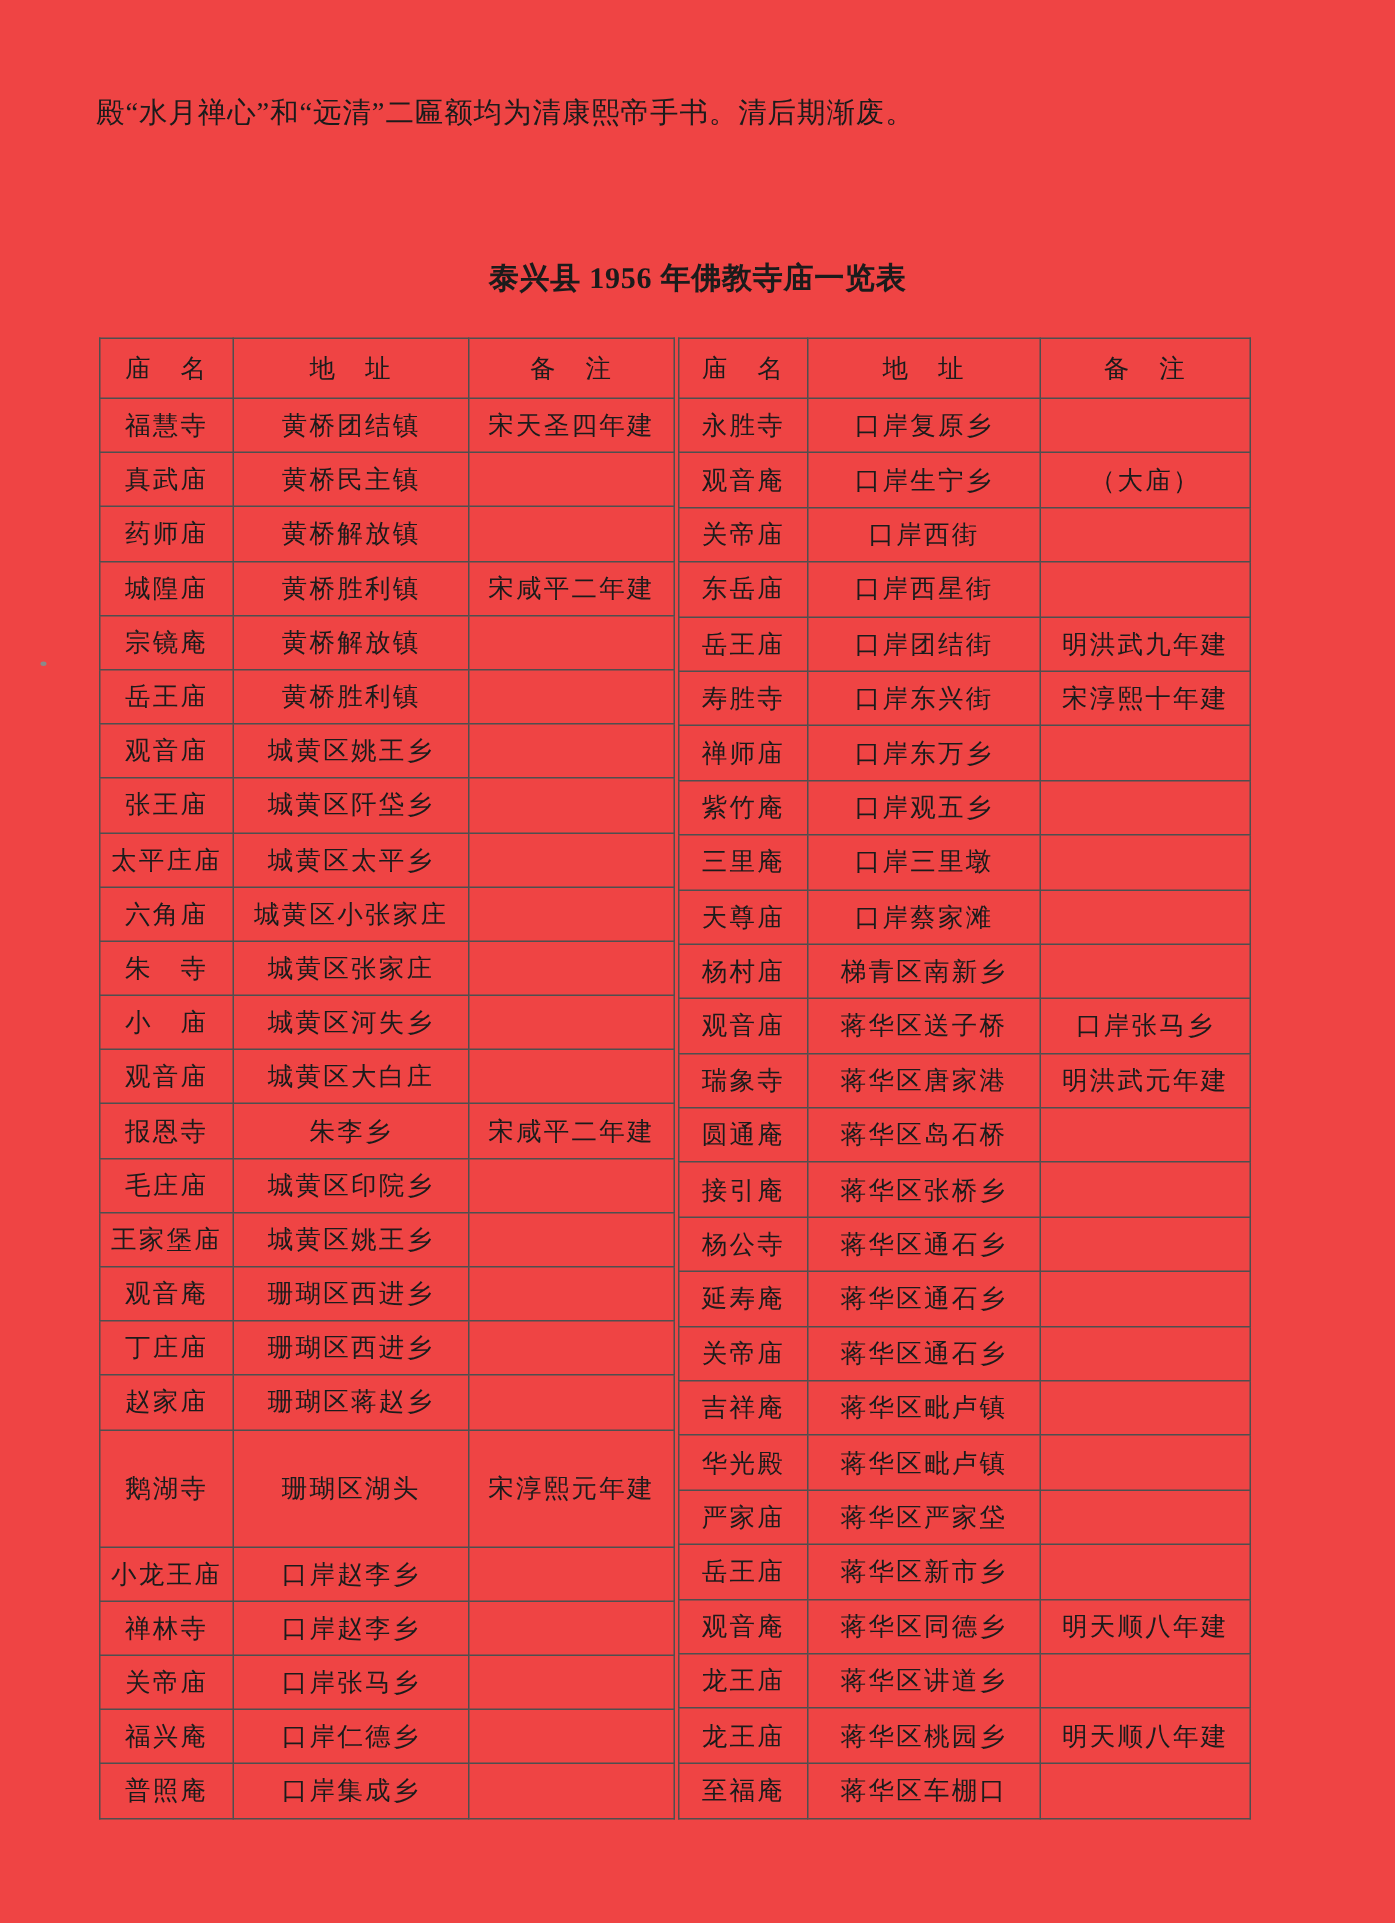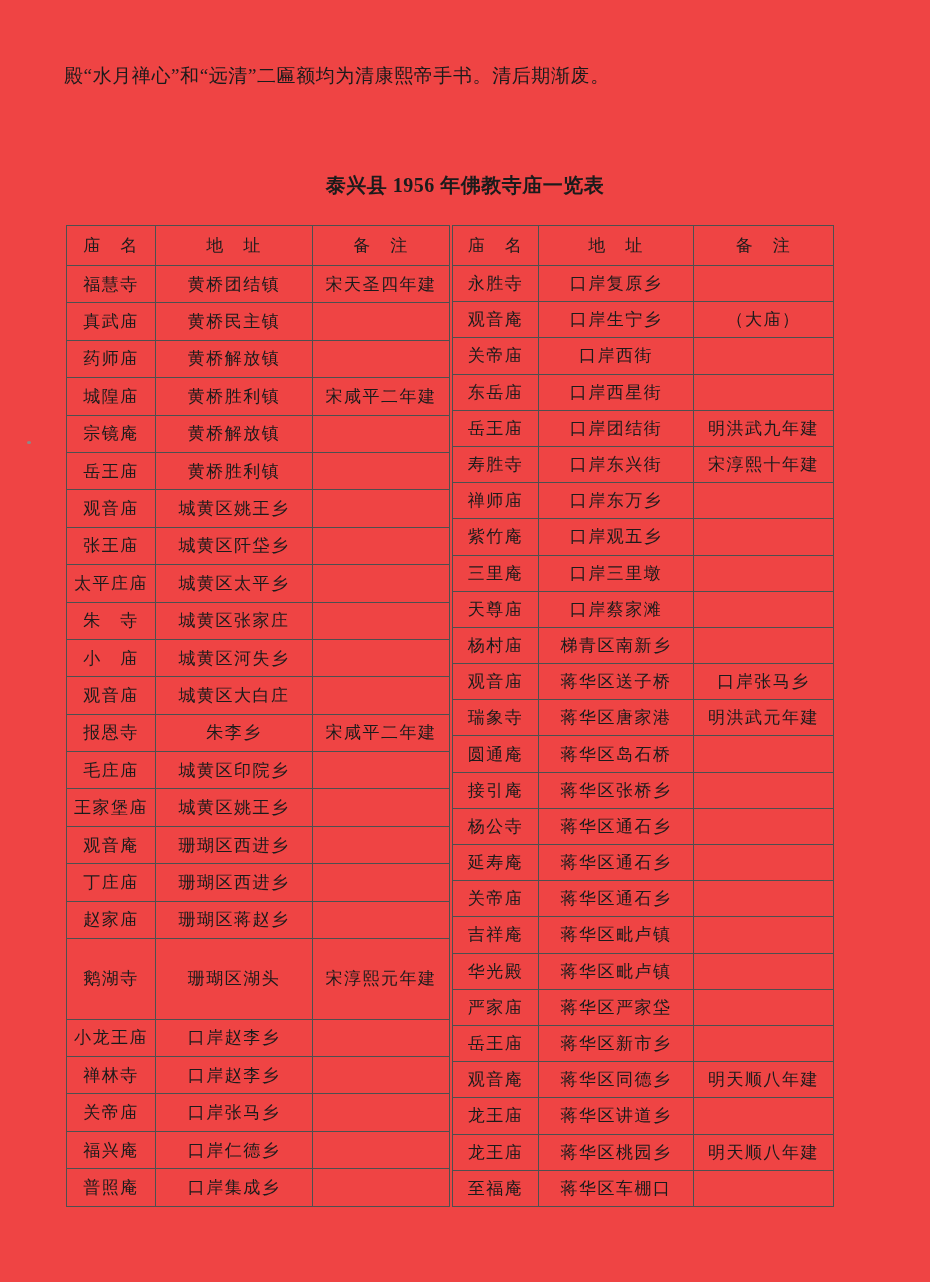--- a/index.html
+++ b/index.html
@@ -161,20 +161,25 @@
             <td>张王庙</td>
             <td>城黄区阡垈乡</td>
             <td></td>
           </tr>
           <tr>
             <td>太平庄庙</td>
             <td>城黄区太平乡</td>
             <td></td>
           </tr>
           <tr>
+            <td>六角庙</td>
+            <td>城黄区小张家庄</td>
+            <td></td>
+          </tr>
+          <tr>
             <td>朱　寺</td>
             <td>城黄区张家庄</td>
             <td></td>
           </tr>
           <tr>
             <td>小　庙</td>
             <td>城黄区河失乡</td>
             <td></td>
           </tr>
           <tr>

